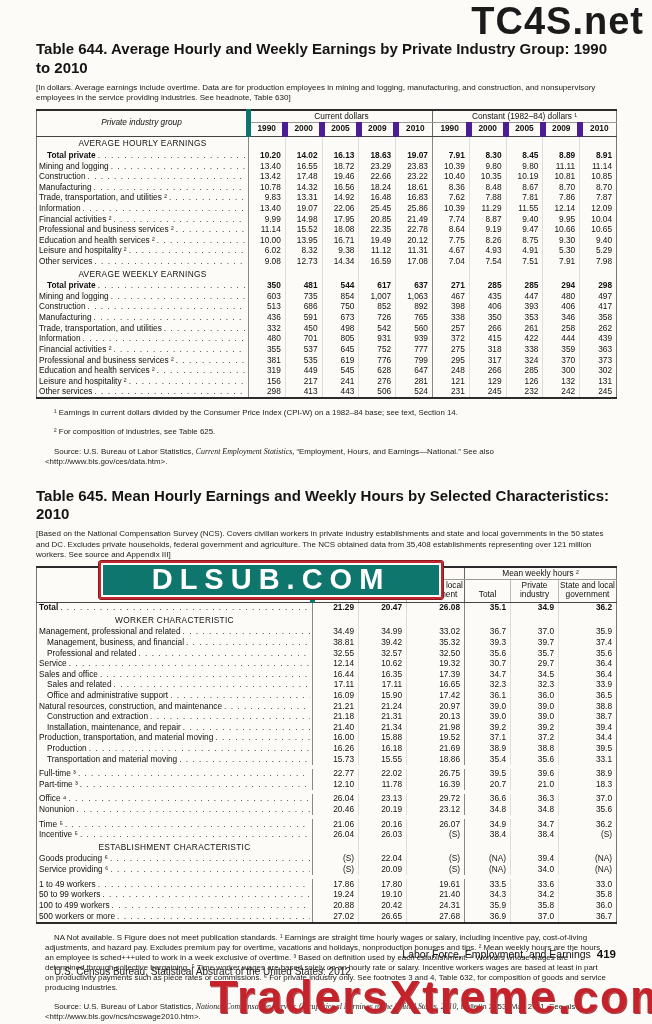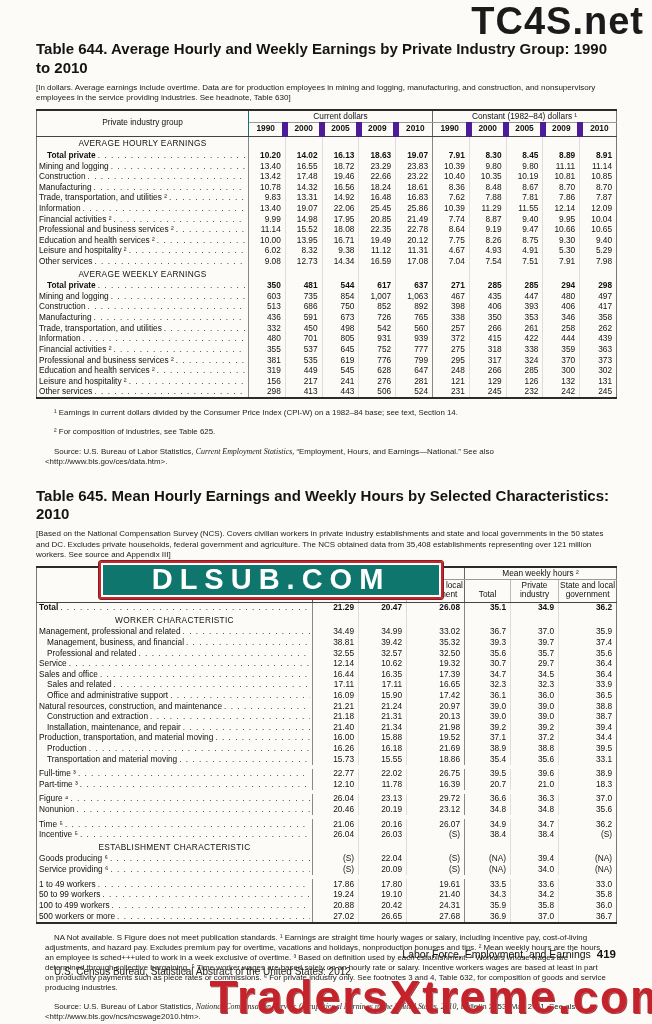--- a/index.html
+++ b/index.html
@@ -18,21 +18,21 @@
   
   .tbl-title{font-size:15px;font-weight:bold;line-height:1.25;margin:0 0 5px 0;width:580px;}
   .tbl-title.t2{margin-top:20px;}
   .headnote{font-size:8px;line-height:1.32;margin:0 0 5px 0;width:580px;color:#1a1a1a;}
 
   
   table{border-collapse:collapse;table-layout:fixed;width:580px;font-size:8.3px;color:#111;
         border-top:2px solid #2b2b2b;border-bottom:2px solid #2b2b2b;border-left:1px solid #777;border-right:1px solid #777;}
   th,td{font-weight:normal;padding:0.5px 2px;line-height:1.16;overflow:hidden;}
   thead th{text-align:center;}
-  th.stub{border-right:1px solid #0f766e;border-bottom:1px solid #444;vertical-align:middle;}
+  th.stub{border-right:5px solid #0f766e;border-bottom:1px solid #444;vertical-align:middle;font-style:italic;}
   th.grp{border-left:1px solid #666;border-bottom:1px solid #999;padding:1px 0;}
   .yr{font-weight:bold;border-left:6px solid #4c1d95;border-bottom:1px solid #444;padding:1px 0 2px;}
   .yr.gsep{border-left:1px solid #666;}
   .sub{border-left:1px solid #bbb;border-bottom:1px solid #444;vertical-align:bottom;padding:1px 1px 2px;line-height:1.1;}
   .sub.gsep{border-left:1px solid #666;}
   td.num{text-align:right;padding:0.5px 4px 0.5px 0;border-left:1px solid #ddd;}
   td.num.gsep{border-left:1px solid #888;}
   td.section{text-align:center;padding:2.5px 0 1.5px;letter-spacing:.3px;}
   td.lblcell{padding-left:2px;}
   .lbl{display:flex;align-items:baseline;}
@@ -795,21 +795,21 @@
               <td class="num gsep">20.7</td>
               <td class="num">21.0</td>
               <td class="num">18.3</td>
             </tr>
             <tr>
               <td colspan="7" class="spacer"></td>
             </tr>
             <tr>
               <td class="lblcell">
                 <div class="lbl">
-                  <span class="t">Figure ⁴</span>
+                  <span class="t">Office ⁴</span>
                   <span class="dots">. . . . . . . . . . . . . . . . . . . . . . . . . . . . . . . . . . . . . . . . . . . . . . . . . . . . . . . . . . . . . . . . . . . . . . . . . . . . . . . . . . . . . . . . . . </span>
                 </div>
               </td>
               <td class="num gsep">26.04</td>
               <td class="num">23.13</td>
               <td class="num">29.72</td>
               <td class="num gsep">36.6</td>
               <td class="num">36.3</td>
               <td class="num">37.0</td>
             </tr>

